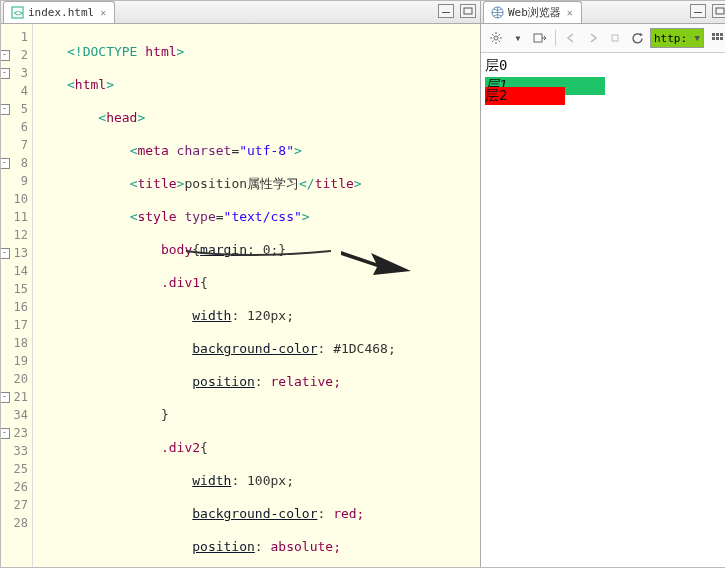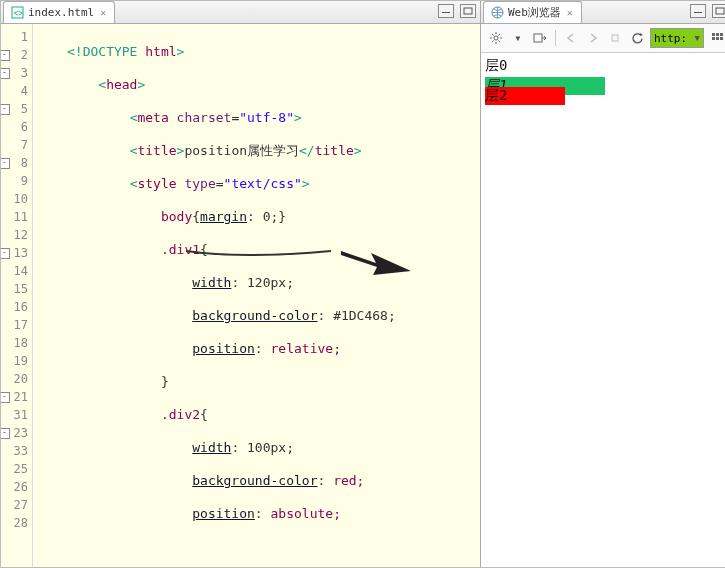--- a/index.html
+++ b/index.html
@@ -88,30 +88,31 @@
           <div class="ln">12</div>
           <div class="ln">13<span class="fold">-</span></div>
           <div class="ln">14</div>
           <div class="ln">15</div>
           <div class="ln">16</div>
           <div class="ln">17</div>
           <div class="ln">18</div>
           <div class="ln">19</div>
           <div class="ln">20</div>
           <div class="ln">21<span class="fold">-</span></div>
-          <div class="ln">31</div>
+          <div class="ln">34</div>
           <div class="ln">23<span class="fold">-</span></div>
           <div class="ln">33</div>
           <div class="ln">25</div>
           <div class="ln">26</div>
           <div class="ln">27</div>
           <div class="ln">28</div>
         </div>
       <div class="code">
 <div class="line"><span class="c-tag">&lt;!DOCTYPE </span><span class="c-kw">html</span><span class="c-tag">&gt;</span></div>
+<div class="line"><span class="c-tag">&lt;</span><span class="c-kw">html</span><span class="c-tag">&gt;</span></div>
 <div class="line">    <span class="c-tag">&lt;</span><span class="c-kw">head</span><span class="c-tag">&gt;</span></div>
 <div class="line">        <span class="c-tag">&lt;</span><span class="c-kw">meta</span> <span class="c-attr">charset</span><span class="c-punc">=</span><span class="c-str">"utf-8"</span><span class="c-tag">&gt;</span></div>
 <div class="line">        <span class="c-tag">&lt;</span><span class="c-kw">title</span><span class="c-tag">&gt;</span><span class="c-text">position属性学习</span><span class="c-tag">&lt;/</span><span class="c-kw">title</span><span class="c-tag">&gt;</span></div>
 <div class="line">        <span class="c-tag">&lt;</span><span class="c-kw">style</span> <span class="c-attr">type</span><span class="c-punc">=</span><span class="c-str">"text/css"</span><span class="c-tag">&gt;</span></div>
 <div class="line">            <span class="c-kw">body</span><span class="c-punc">{</span><span class="c-prop">margin</span><span class="c-punc">: </span><span class="c-num">0</span><span class="c-punc">;}</span></div>
 <div class="line">            <span class="c-kw">.div1</span><span class="c-punc">{</span></div>
 <div class="line">                <span class="c-prop">width</span><span class="c-punc">: </span><span class="c-num">120px;</span></div>
 <div class="line">                <span class="c-prop">background-color</span><span class="c-punc">: </span><span class="c-num">#1DC468;</span></div>
 <div class="line">                <span class="c-prop">position</span><span class="c-punc">: </span><span class="c-kw">relative;</span></div>
 <div class="line">            <span class="c-punc">}</span></div>

